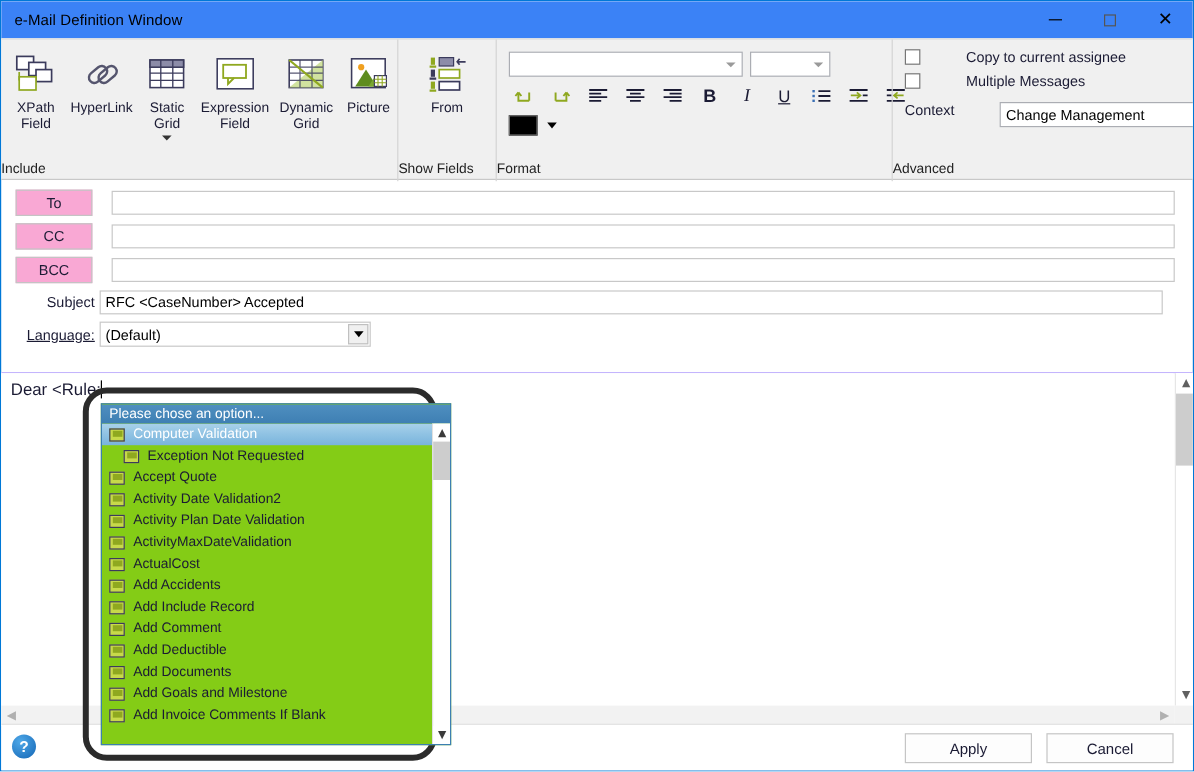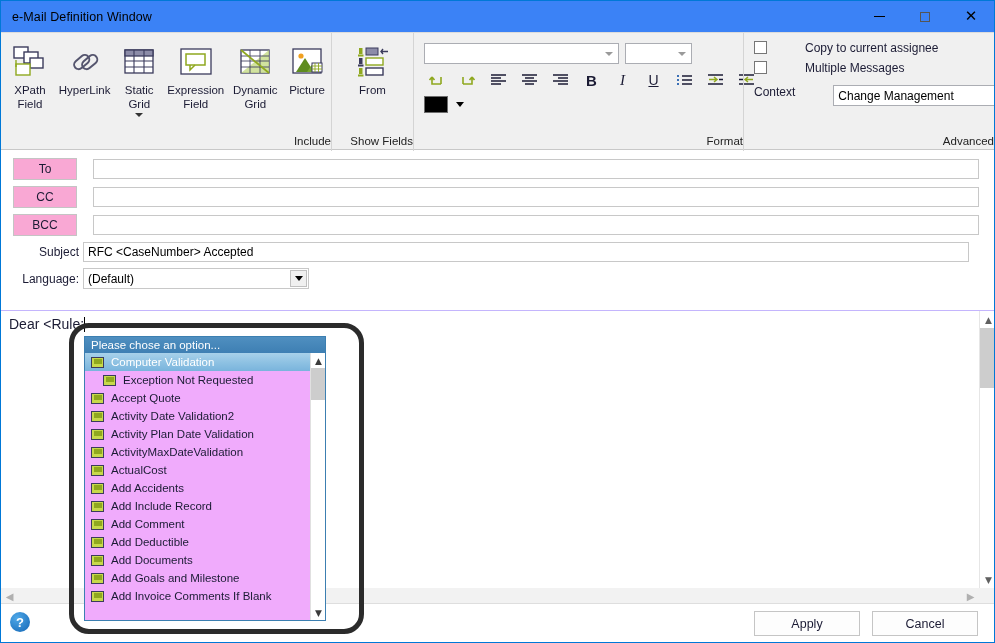--- a/index.html
+++ b/index.html
@@ -58,21 +58,21 @@
   }
   .rgroup {
     position: relative;
     height: 118px;
     display: flex;
     flex-direction: column;
   }
   .rgroup + .rgroup { border-left: 1px solid #d4d4d4; }
   .rgroup-body { flex: 1; display: flex; align-items: flex-start; padding-top: 4px; }
   .rgroup-label {
-    text-align: right;
+    text-align: left;
     font-size: 11.5px;
     color: #222;
     padding-bottom: 4px;
   }
 
   .ribbon-item {
     width: 52px;
     display: flex;
     flex-direction: column;
     align-items: center;
@@ -178,21 +178,21 @@
   .subject-input {
     margin-left: 4px;
     width: 886px; height: 20px;
     border: 1px solid #c8c8c8;
     background: #fff;
     font-size: 12px; color: #000;
     padding-left: 4px;
     display: flex; align-items: center;
   }
   .lang-row { display: flex; align-items: center; margin-top: 6px; }
-  .lang-label { width: 78px; text-align: right; font-size: 12px; color: #1b1b34; }
+  .lang-label { width: 78px; text-align: right; font-size: 12px; color: #1b1b34; text-decoration: underline; }
   .lang-select {
     margin-left: 4px;
     width: 226px; height: 21px;
     border: 1px solid #c8c8c8;
     background: #fff;
     font-size: 12px; color: #000;
     display: flex; align-items: center;
     padding-left: 4px;
     position: relative;
   }
@@ -279,22 +279,22 @@
     width: 295px; height: 311px;
     border: 5px solid #2b2b2b;
     border-radius: 20px;
     background: transparent;
     pointer-events: none;
     z-index: 30;
   }
   .dropdown {
     position: absolute;
     left: 83px; top: 335px;
-    width: 242px; height: 285px;
-    background: #f0abfc;
+    width: 292px; height: 285px;
+    background: #84cc16;
     border: 1px solid #3c7fb1;
     z-index: 31;
     overflow: hidden;
   }
   .dd-header {
     height: 16px;
     background: linear-gradient(to bottom, #4f8fc0 0%, #3e7fb3 100%);
     color: #ffffff;
     font-size: 11.5px;
     padding-left: 6px;

